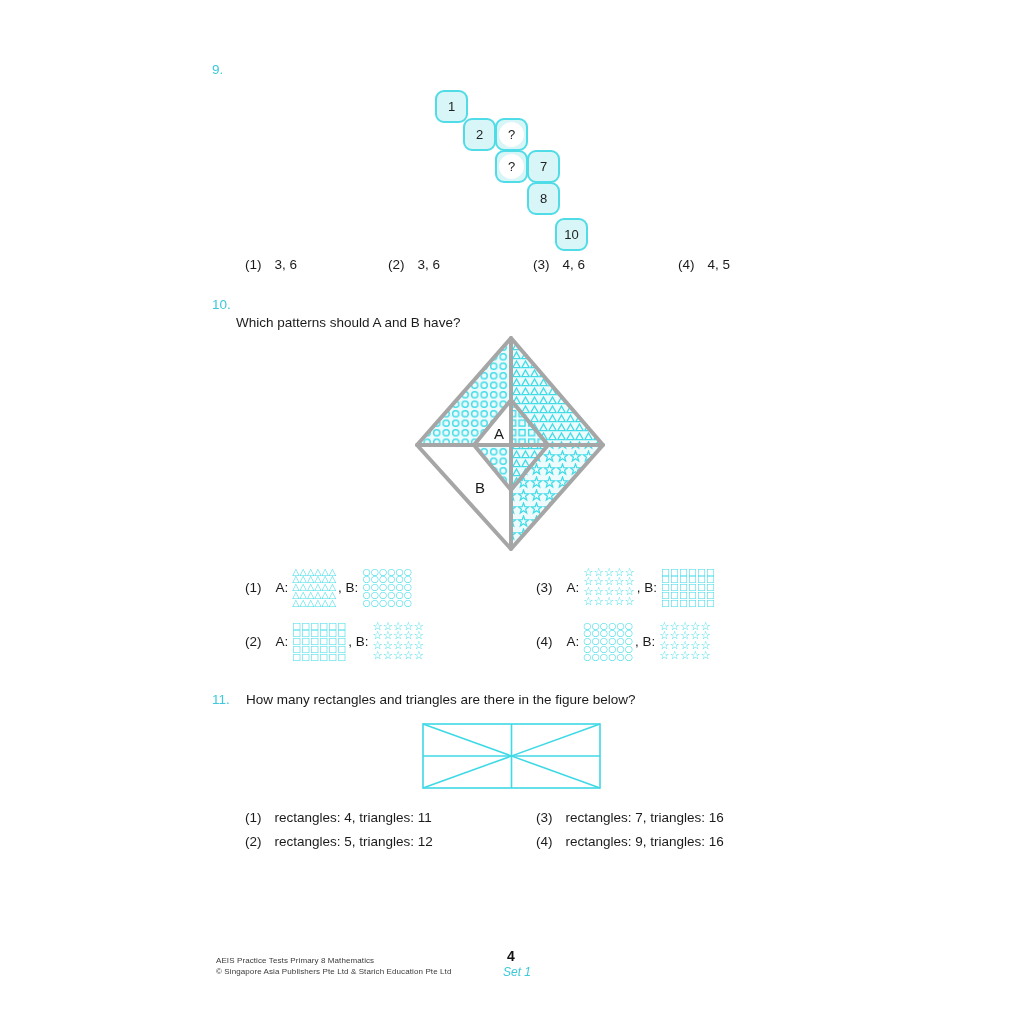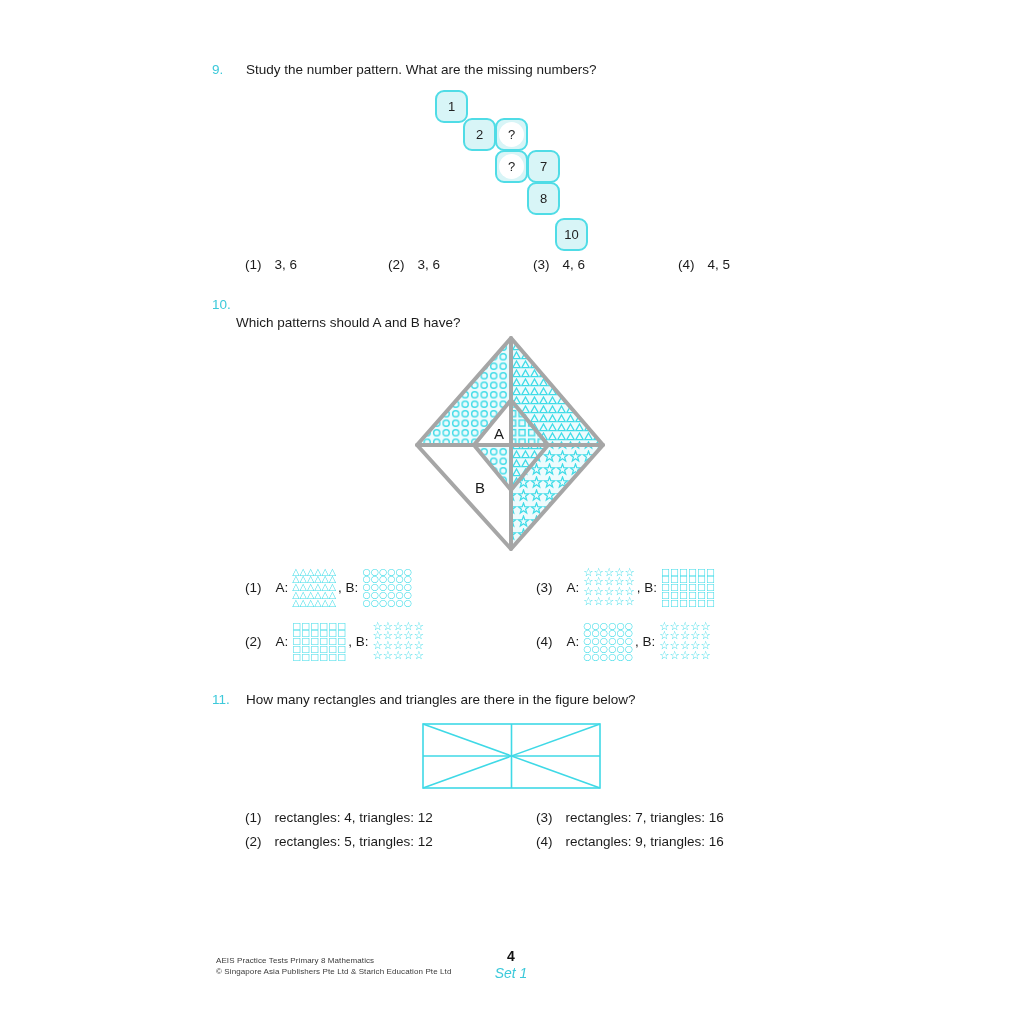--- a/index.html
+++ b/index.html
@@ -26,31 +26,30 @@
   .opt10 .onum { margin-right:14px; }
   .opt10 .albl { margin-right:4px; white-space:pre; }
   .swatch { display:inline-block; color:#3edce8; font-family:"DejaVu Sans", sans-serif; margin-right:2px; }
   .swatch .srow { display:block; white-space:nowrap; }
   .s-triangles .srow, .s-circles .srow, .s-squares .srow { font-size:9.5px; line-height:7.8px; }
   .s-stars .srow { font-size:11.5px; line-height:9.7px; }
 
   
   .foot { font-size:8px; color:#3a3a3a; letter-spacing:0.1px; }
   .pagenum { font-size:14px; font-weight:bold; color:#111; text-align:center; }
-  .setlabel { font-size:14px; font-style:italic; color:#3cc9da; text-align:center; }
+  .setlabel { font-size:12px; font-style:italic; color:#3cc9da; text-align:right; }
 
   svg text { font-family:"Liberation Sans", sans-serif; }
 </style>
 </head>
 <body>
 
 <div class="page">
 
   <div class="abs qnum" style="left:212px; top:62px;">9.</div>
-  <div class="abs qtext" style="left:246px; top:62px;">Study the number pattern. What are the missing numbers?</div>
 
   <div class="tiles">
     <div class="tile" style="left:0px;   top:0px;">
         <span>1</span>
       </div>
     <div class="tile" style="left:28px;  top:28px;">
         <span>2</span>
       </div>
     <div class="tile" style="left:60px;  top:28px;">
         <span class="qcircle">?</span>
@@ -205,21 +204,21 @@
       <rect x="1" y="1" width="177" height="64"></rect>
       <line x1="89.5" y1="1" x2="89.5" y2="65"></line>
       <line x1="1" y1="33" x2="178" y2="33"></line>
       <line x1="1" y1="1" x2="178" y2="65"></line>
       <line x1="178" y1="1" x2="1" y2="65"></line>
     </g>
   </svg>
 
   <div class="opt" style="left:245px; top:810px;">
     <span class="onum">(1)</span>
-    <span>rectangles: 4, triangles: 12</span>
+    <span>rectangles: 4, triangles: 11</span>
   </div>
   <div class="opt" style="left:536px; top:810px;">
     <span class="onum">(3)</span>
     <span>rectangles: 7, triangles: 16</span>
   </div>
   <div class="opt" style="left:245px; top:834px;">
     <span class="onum">(2)</span>
     <span>rectangles: 5, triangles: 12</span>
   </div>
   <div class="opt" style="left:536px; top:834px;">

